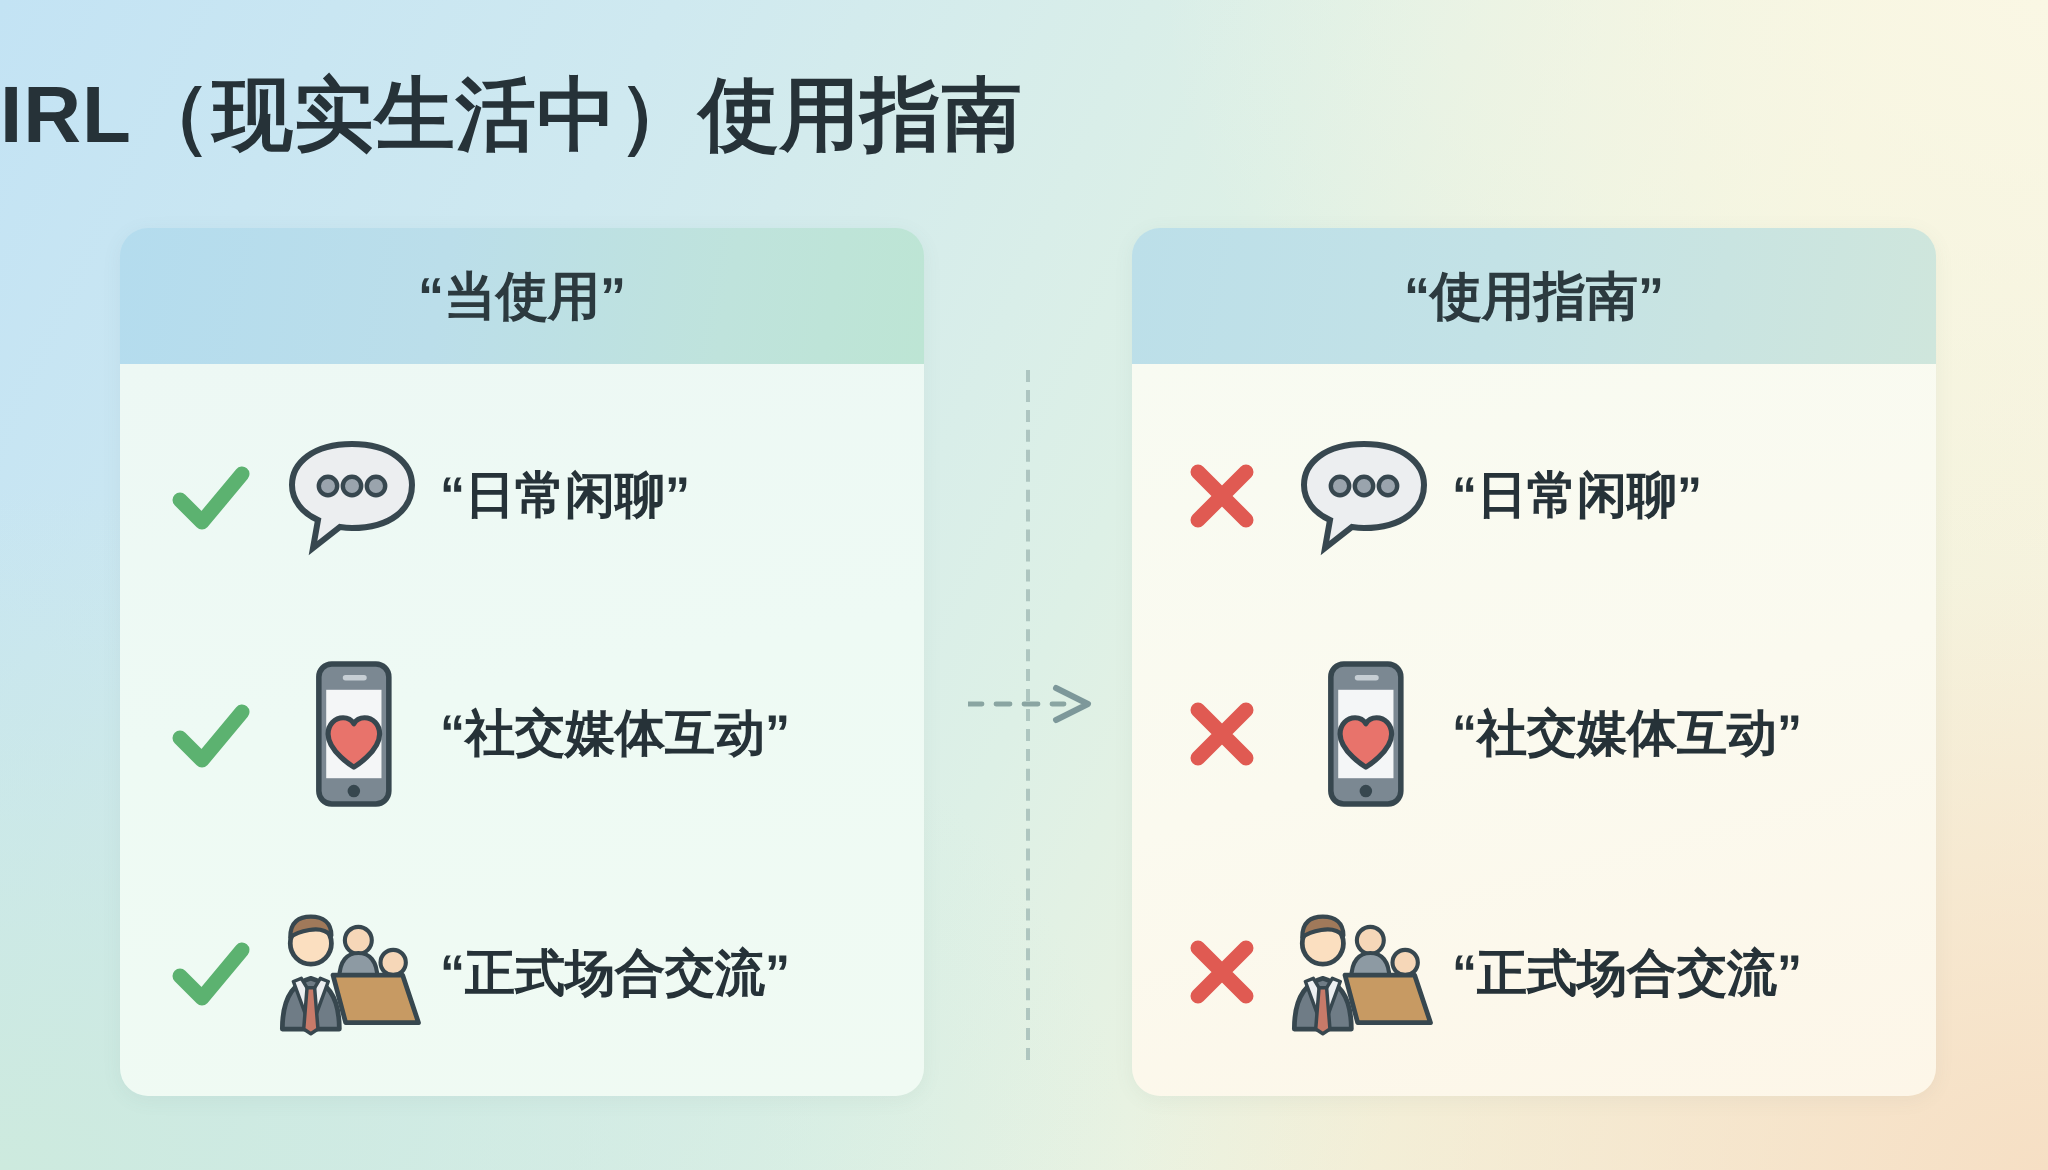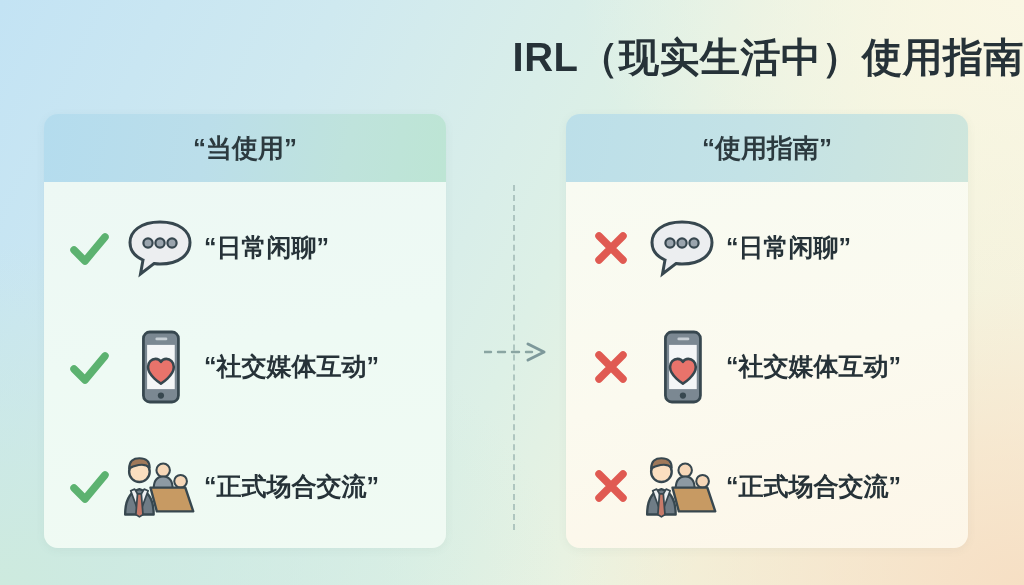--- a/index.html
+++ b/index.html
@@ -24,39 +24,39 @@
       linear-gradient(115deg, #c3e3f4 0%, #cfe9f0 26%, #ddf0e6 52%, #f2f4de 74%, #f8f1dd 100%);
     overflow: hidden;
   }
 
   
   .title {
     position: absolute;
     top: 30px;
     left: 0;
     width: 1024px;
-    text-align: right;
+    text-align: left;
     font-size: 40px;
     font-weight: bold;
     color: #263238;
     letter-spacing: 0.5px;
     white-space: nowrap;
   }
 
   
   .panel {
     position: absolute;
     top: 114px;
     width: 402px;
     height: 434px;
     border-radius: 14px;
     overflow: hidden;
     box-shadow: 0 2px 10px rgba(90,120,120,0.07);
   }
-  .panel.left  { left: 44px;  }
+  .panel.left  { left: 60px;  }
   .panel.right { left: 566px; }
 
   .panel-header {
     height: 68px;
     display: flex;
     align-items: center;
     justify-content: center;
     font-size: 26px;
     font-weight: bold;
     color: #2c3a3f;

